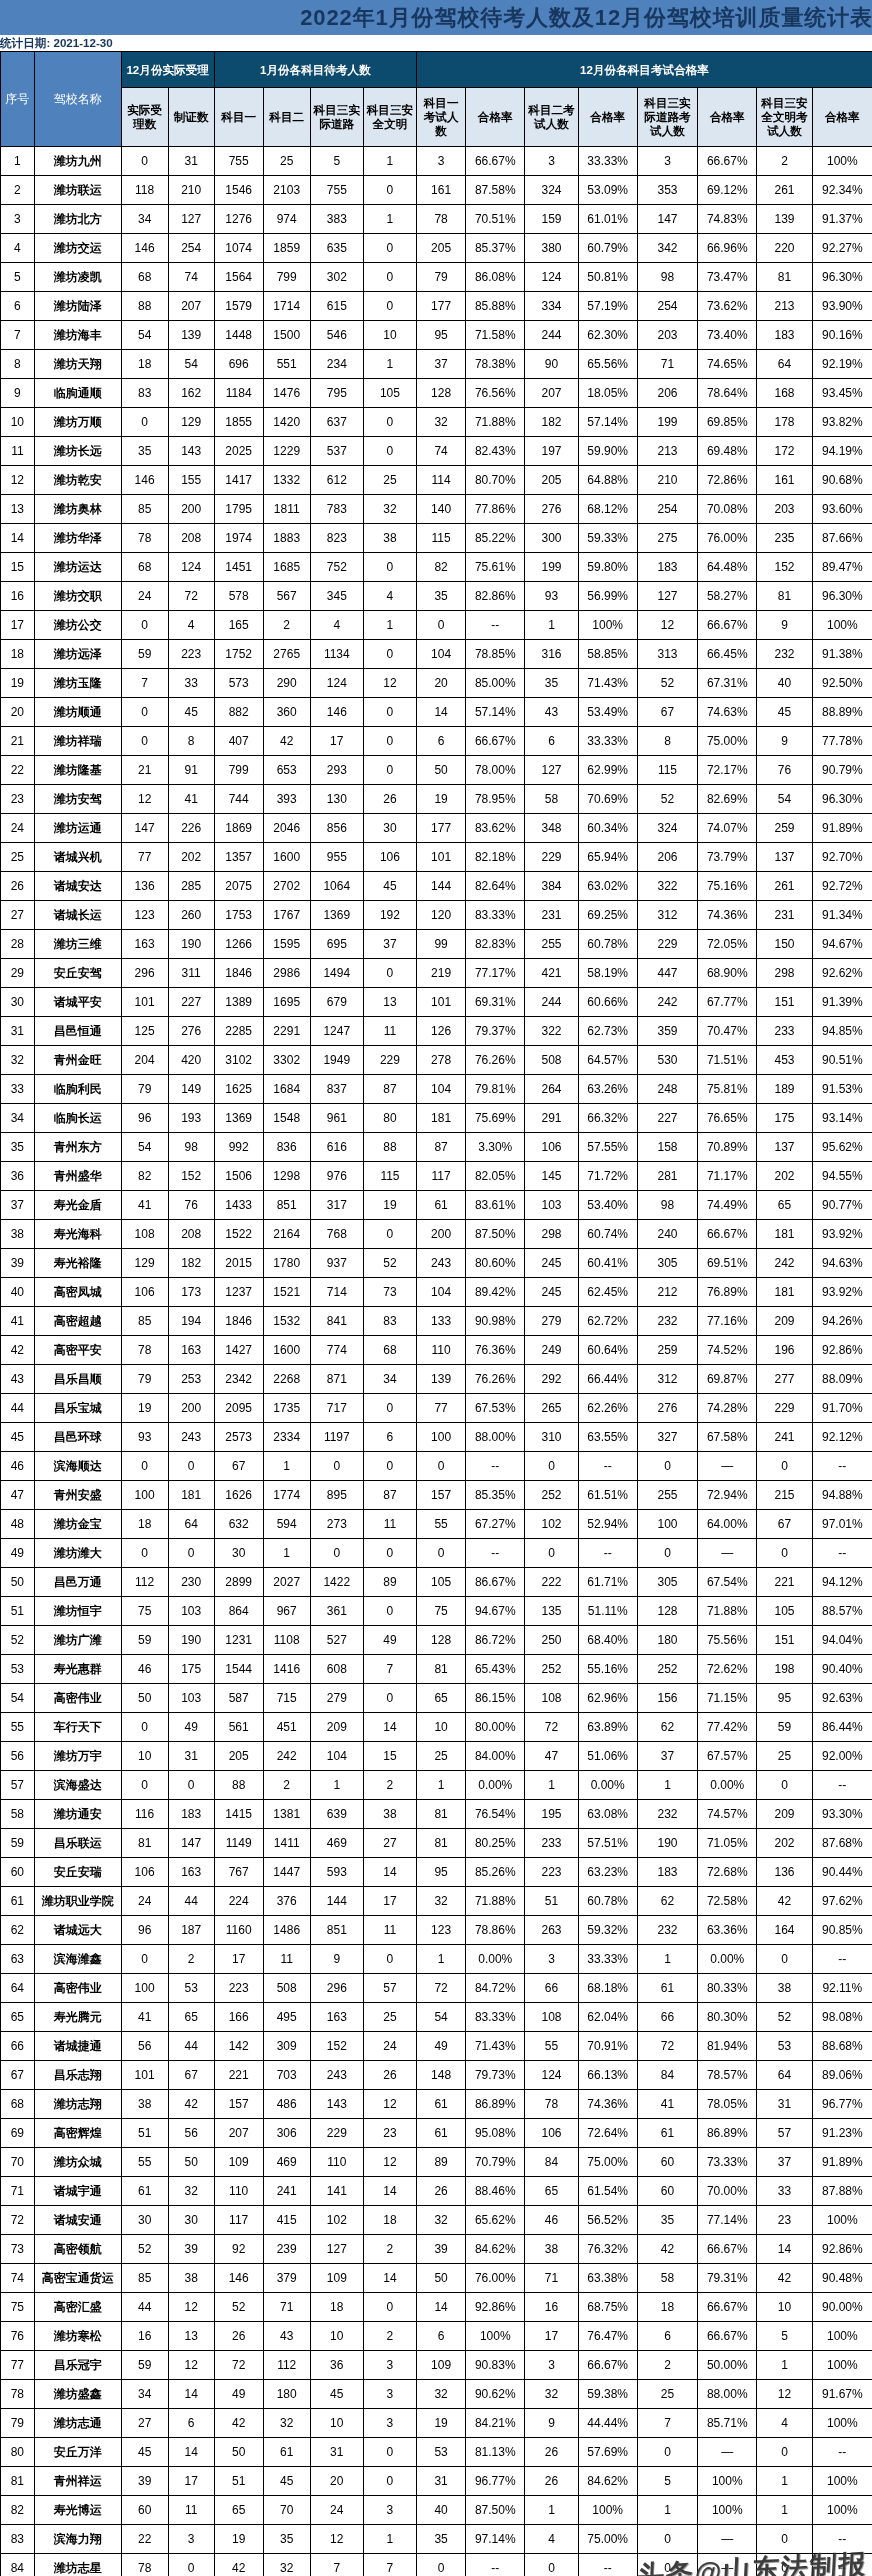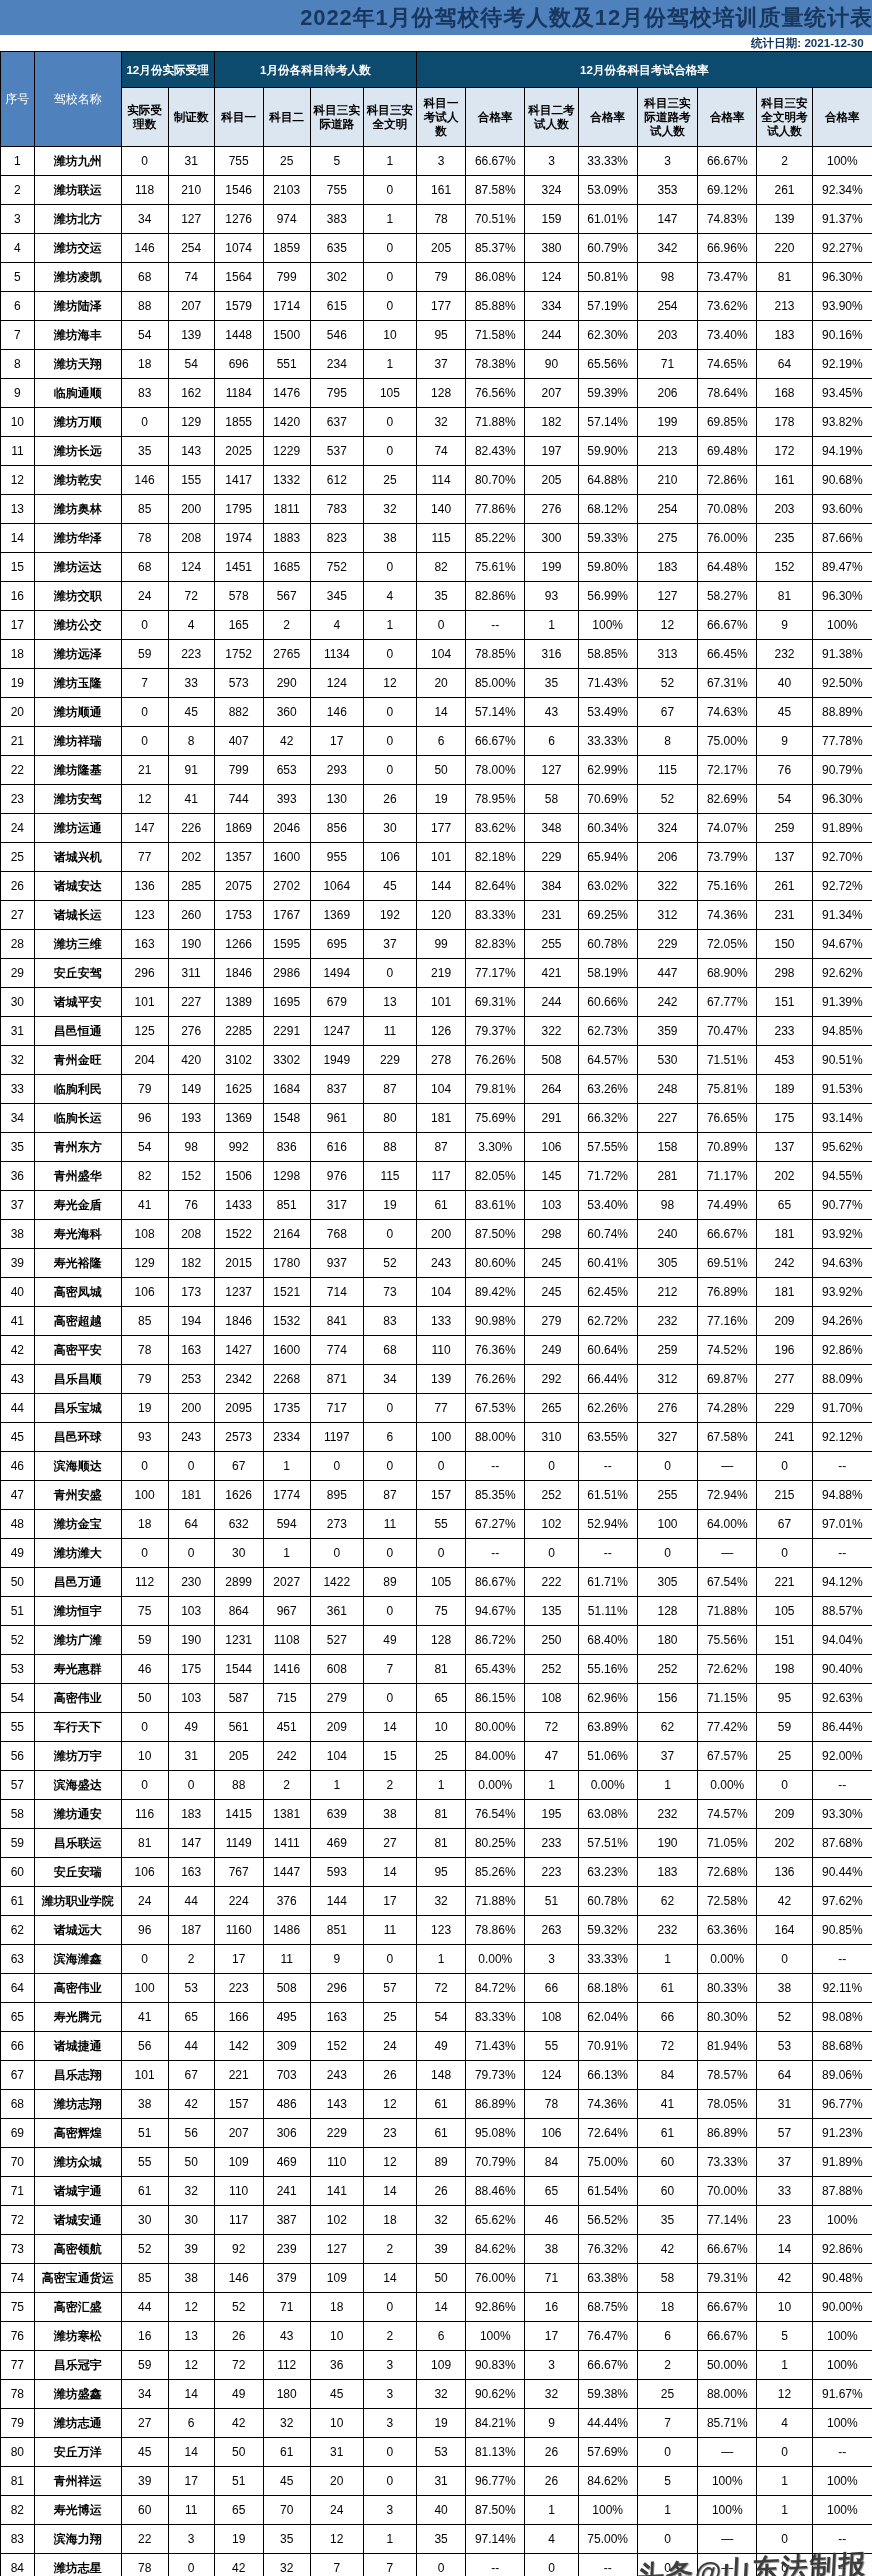--- a/index.html
+++ b/index.html
@@ -5,21 +5,21 @@
   html,body { margin:0; padding:0; background:#ffffff; }
   .page {
     position:relative; width:873px; min-height:2576px; margin:0 auto;
     background:#ffffff; font-family:"Liberation Sans", sans-serif;
   }
   .title-bar {
     background:#4f81bd; color:#17375e; height:35px; line-height:35px;
     text-align:right; font-size:22px; font-weight:bold; letter-spacing:0.9px;
   }
   .date-line {
-    height:16px; line-height:16px; text-align:right; padding-right:9.3px;
+    height:16px; line-height:16px; text-align:left; padding-right:9.3px;
     color:#17375e; font-weight:bold; font-size:11.6px;
   }
   table.stats {
     width:873px; border-collapse:collapse; table-layout:fixed;
   }
   table.stats th, table.stats td {
     border:0.9px solid #000000; text-align:center; vertical-align:middle;
     overflow:hidden; padding:0 0.9px; word-break:break-all;
   }
   th.corner {
@@ -244,21 +244,21 @@
           <td class="name">临朐通顺</td>
           <td>83</td>
           <td>162</td>
           <td>1184</td>
           <td>1476</td>
           <td>795</td>
           <td>105</td>
           <td>128</td>
           <td>76.56%</td>
           <td>207</td>
-          <td>59.39%</td>
+          <td>18.05%</td>
           <td>206</td>
           <td>78.64%</td>
           <td>168</td>
           <td>93.45%</td>
         </tr>
         <tr>
           <td>10</td>
           <td class="name">潍坊万顺</td>
           <td>0</td>
           <td>129</td>
@@ -1372,21 +1372,21 @@
           <td>70.00%</td>
           <td>33</td>
           <td>87.88%</td>
         </tr>
         <tr>
           <td>72</td>
           <td class="name">诸城安通</td>
           <td>30</td>
           <td>30</td>
           <td>117</td>
-          <td>387</td>
+          <td>415</td>
           <td>102</td>
           <td>18</td>
           <td>32</td>
           <td>65.62%</td>
           <td>46</td>
           <td>56.52%</td>
           <td>35</td>
           <td>77.14%</td>
           <td>23</td>
           <td>100%</td>

